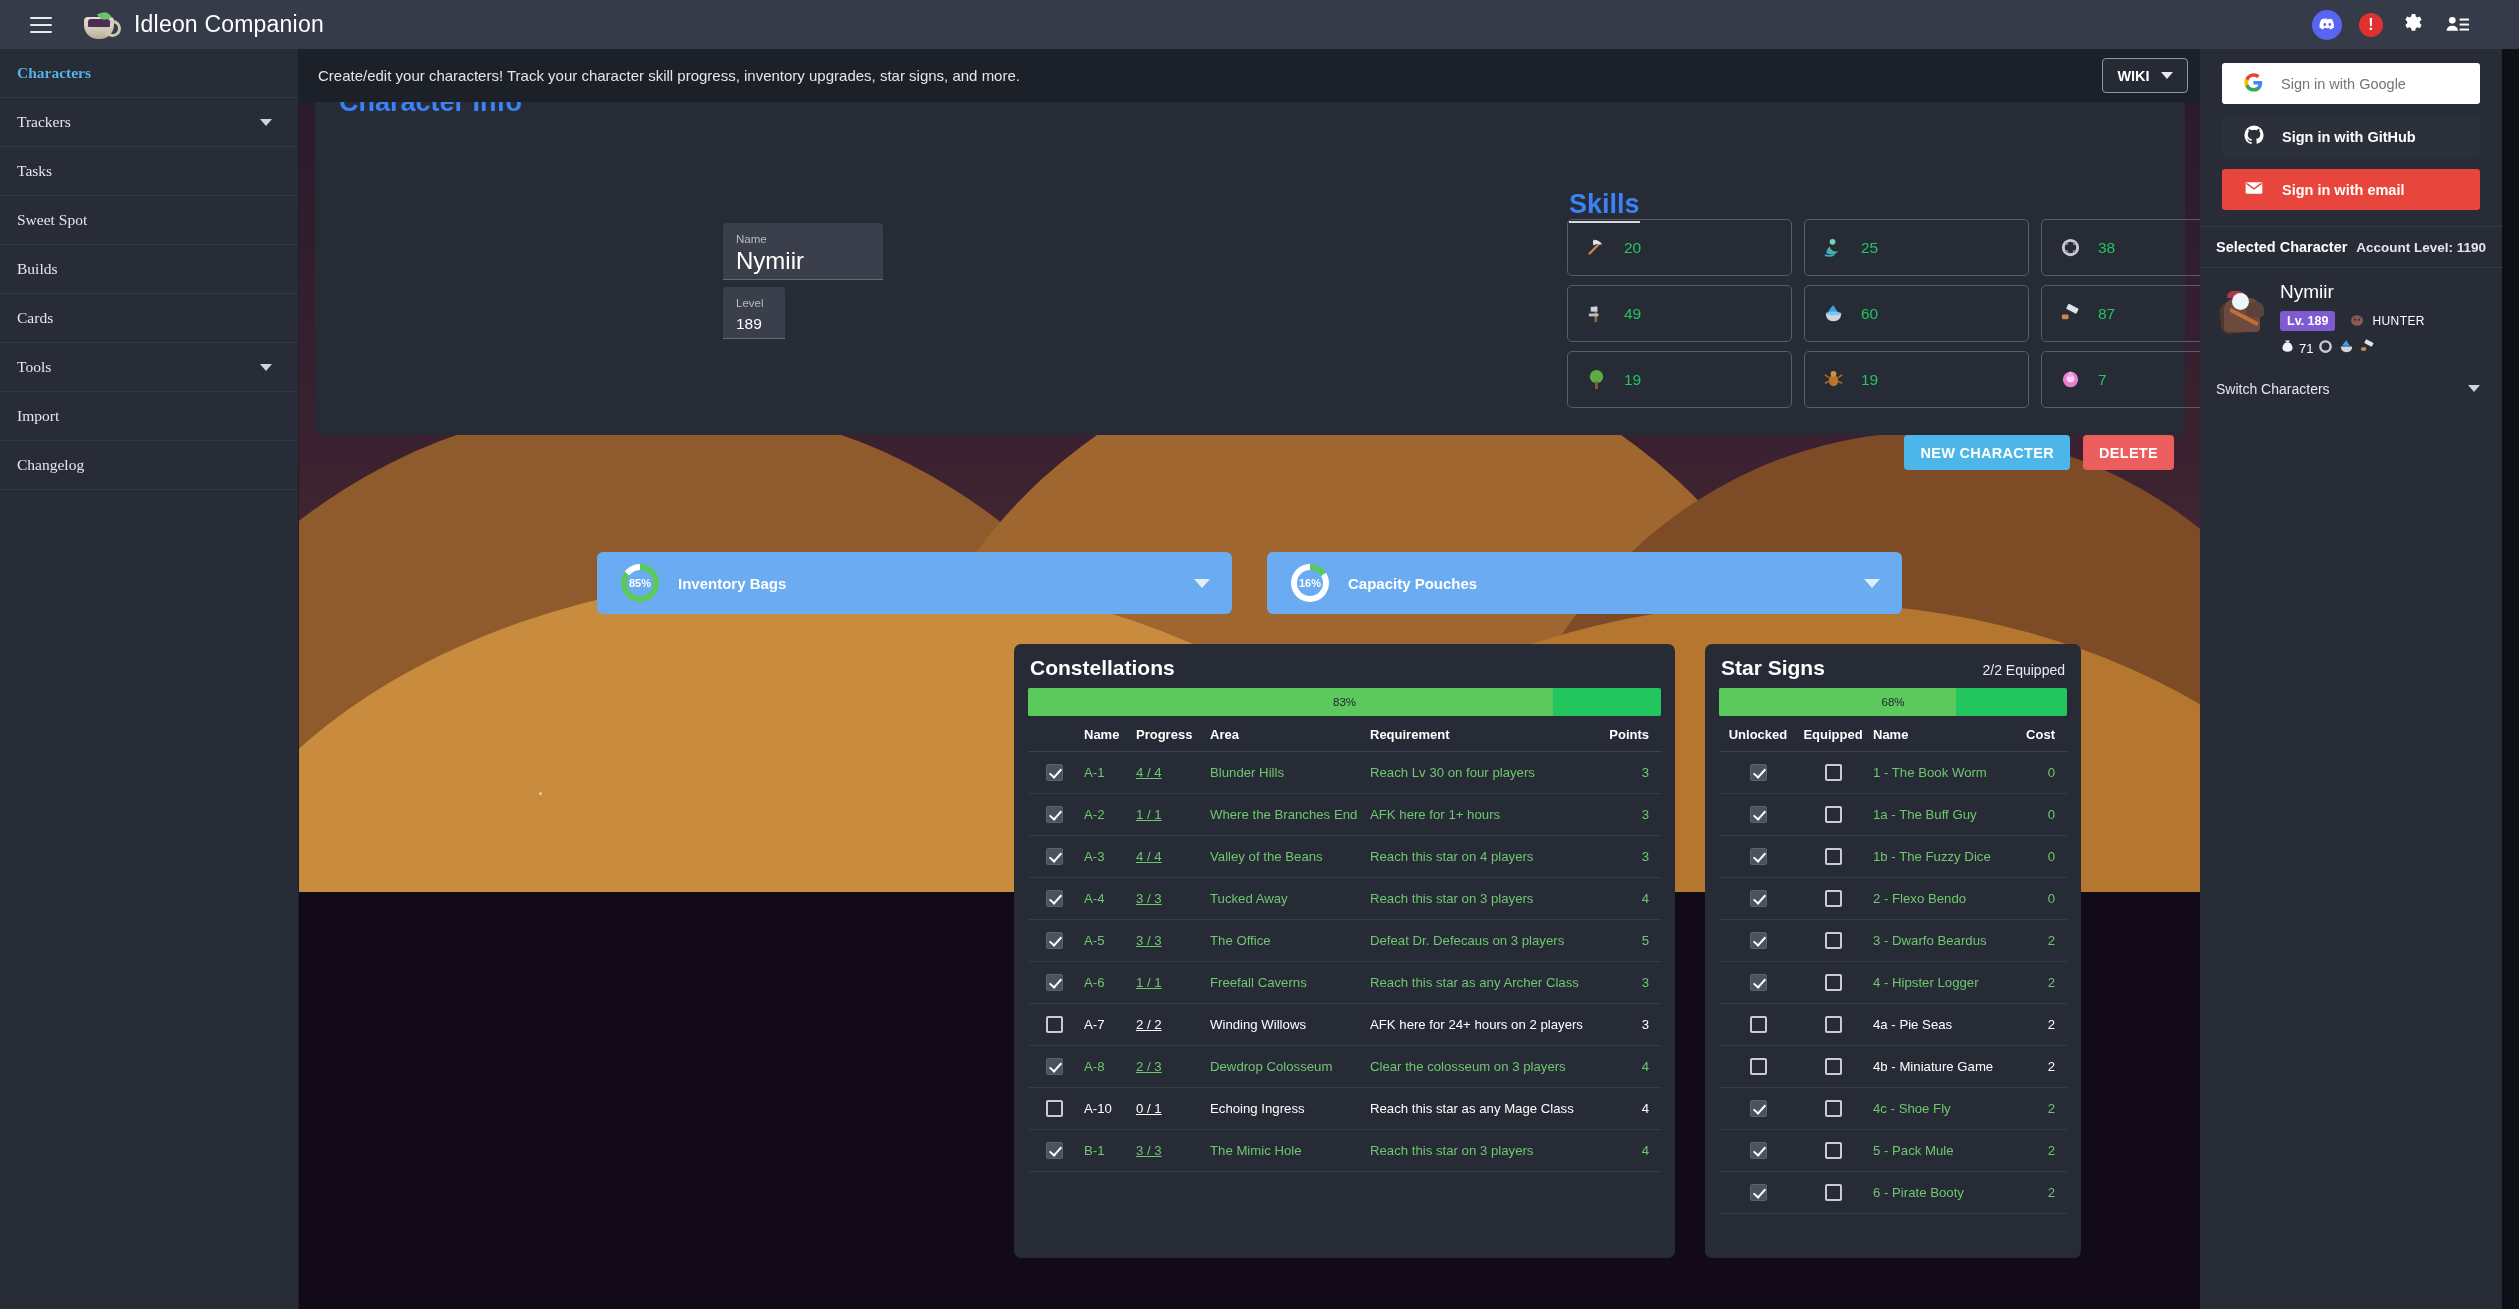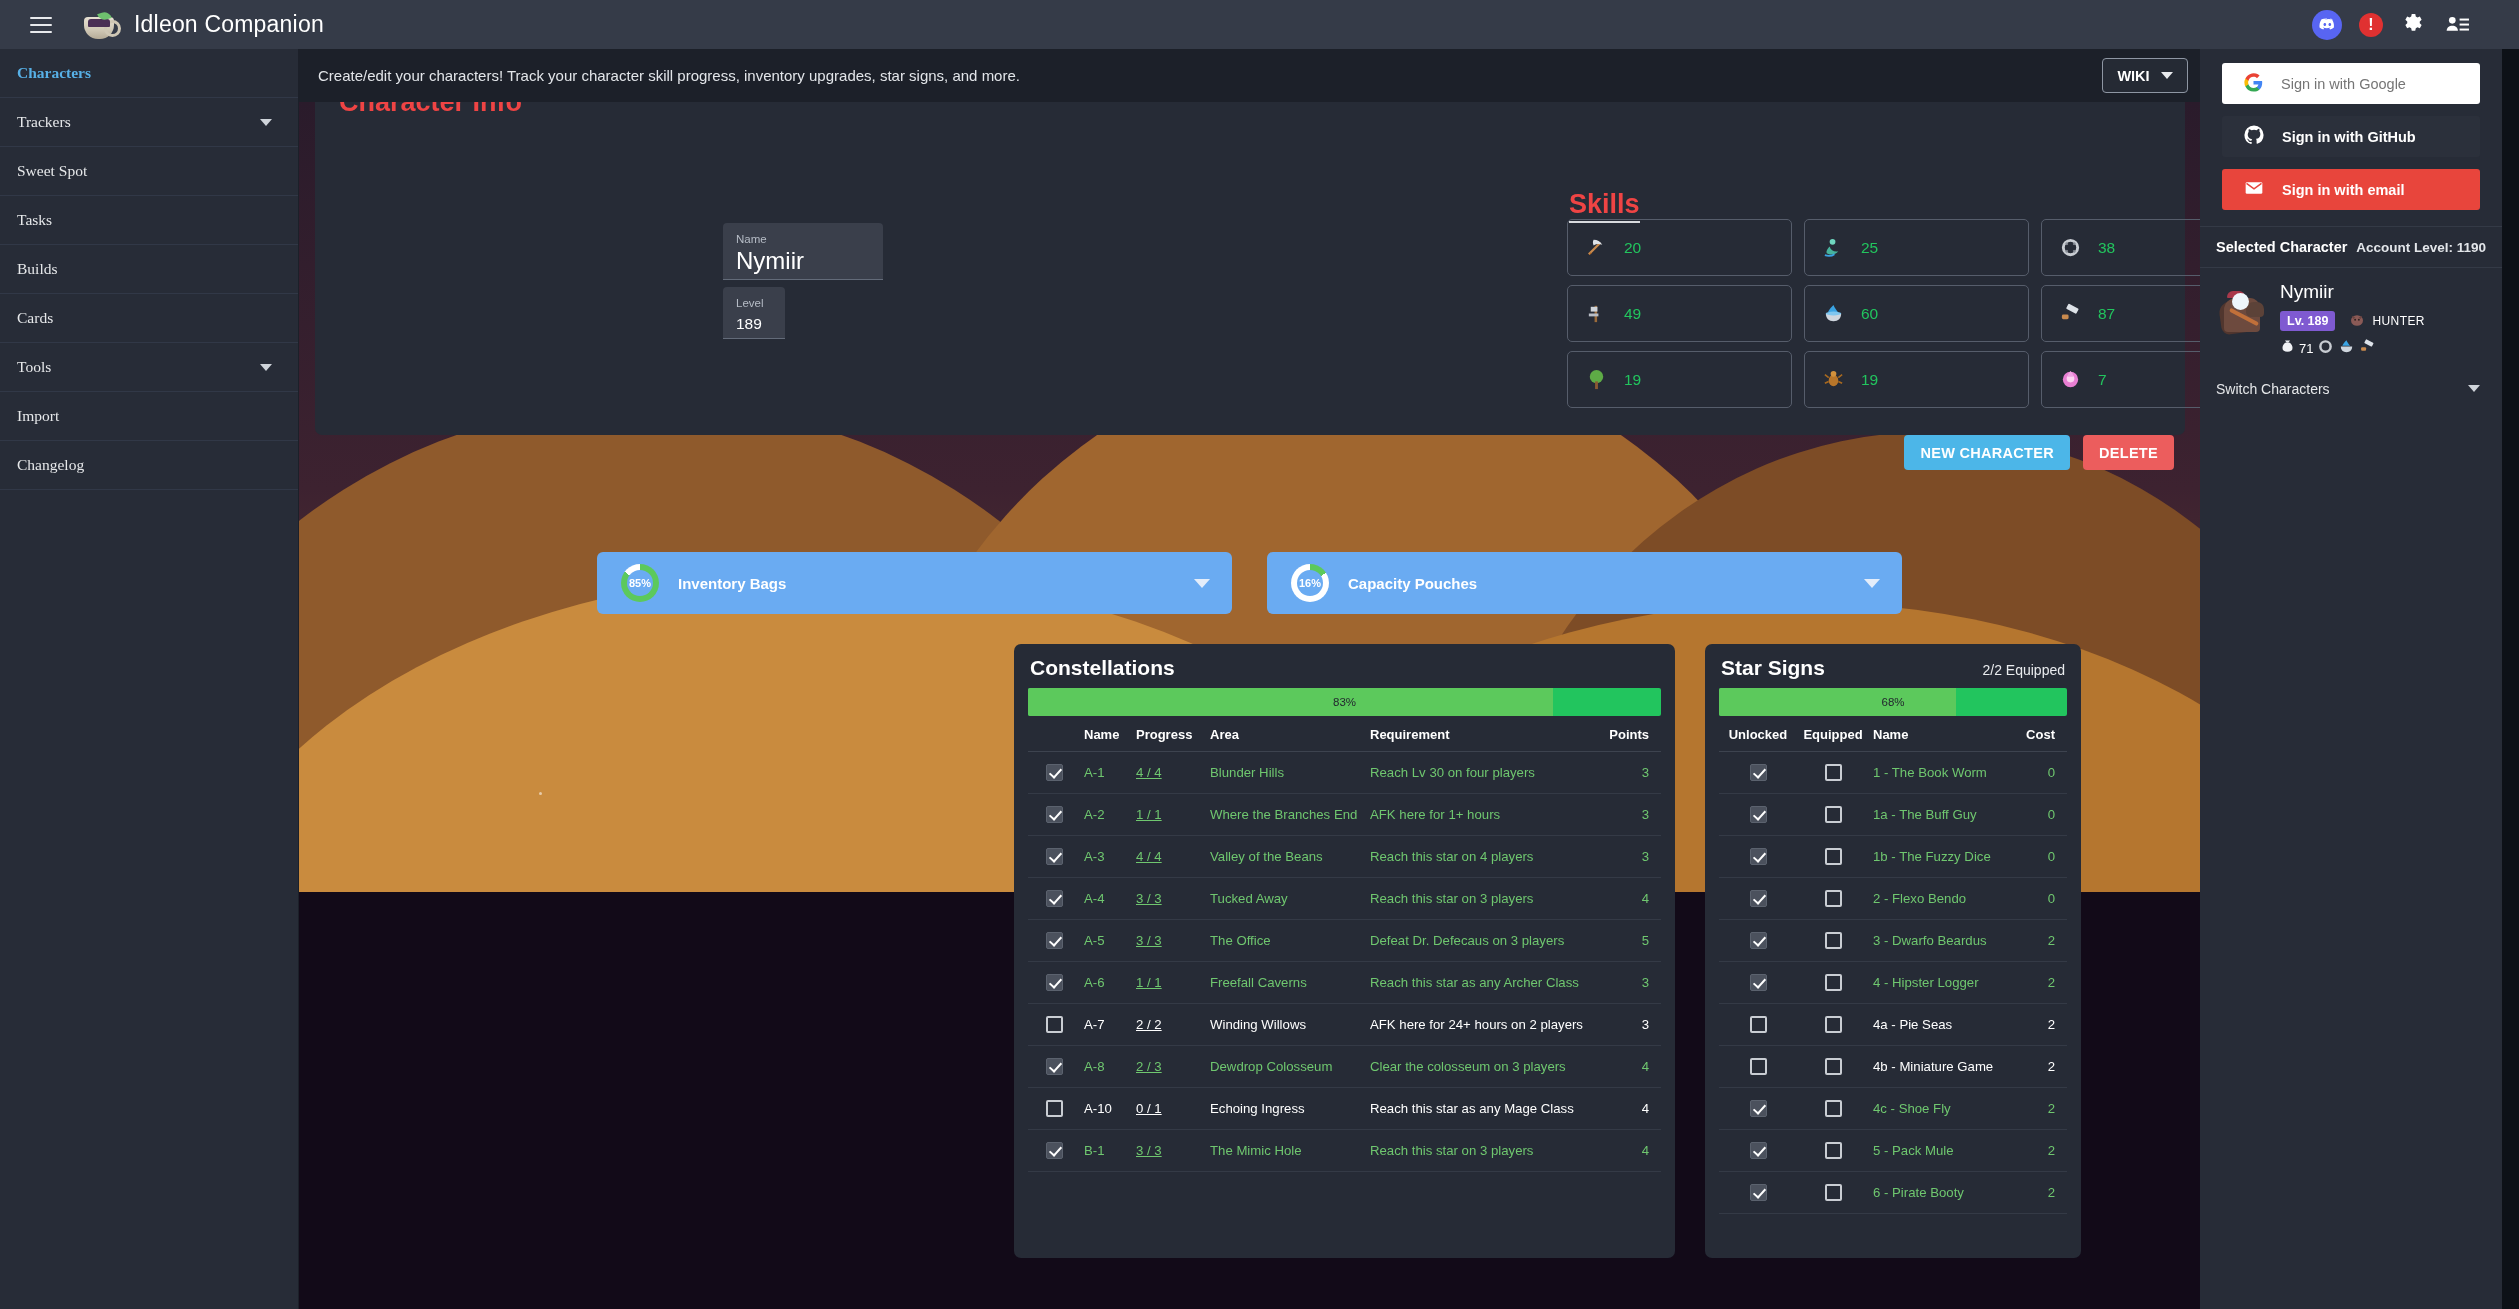--- a/index.html
+++ b/index.html
@@ -85,21 +85,21 @@
   .d4{left:-120px;top:470px;width:1300px;height:420px;background:#c98b3e;}
   .d5{left:900px;top:500px;width:1200px;height:400px;background:#b5762f;}
   .nightfloor{position:absolute;left:0;top:790px;width:1901px;height:417px;background:#120a18;}
   .star{position:absolute;width:3px;height:3px;background:#fff;border-radius:50%;opacity:.55;}
 
   
   .char-card{
     position:absolute;left:16px;top:16px;width:1870px;height:370px;
     background:#262b36;border-radius:7px;z-index:10;
   }
-  .sec-title{font-size:27px;font-weight:bold;color:#ef4444;}
+  .sec-title{font-size:27px;font-weight:bold;color:#3b82f6;}
   .char-title{position:absolute;left:24px;top:22px;}
   .avatar-ring{
     position:absolute;left:332px;top:196px;width:78px;height:78px;border-radius:50%;
     border:1px solid #737b88;overflow:hidden;background:#2b303b;
   }
   .av-body{position:absolute;left:10px;top:22px;width:58px;height:54px;background:#6d4a3e;border-radius:18px 14px 6px 6px;}
   .av-cloak{position:absolute;left:4px;top:28px;width:36px;height:48px;background:#51362e;border-radius:16px 6px 4px 10px;transform:rotate(-8deg);}
   .av-face{position:absolute;left:26px;top:16px;width:24px;height:24px;border-radius:50%;background:#eef6fb;}
   .av-hat{position:absolute;left:16px;top:12px;width:26px;height:11px;background:#a8384a;border-radius:8px 8px 2px 2px;}
   .av-bow{position:absolute;left:18px;top:48px;width:46px;height:5px;background:#c1703a;border-radius:3px;transform:rotate(28deg);}
@@ -247,24 +247,24 @@
 
   <div class="sidebar">
     <div class="side-item active">
       <span>Characters</span>
     </div>
     <div class="side-item">
       <span>Trackers</span>
       <span class="chev"></span>
     </div>
     <div class="side-item">
+      <span>Tasks</span>
+    </div>
+    <div class="side-item">
       <span>Sweet Spot</span>
-    </div>
-    <div class="side-item">
-      <span>Tasks</span>
     </div>
     <div class="side-item">
       <span>Builds</span>
     </div>
     <div class="side-item">
       <span>Cards</span>
     </div>
     <div class="side-item">
       <span>Tools</span>
       <span class="chev"></span>

